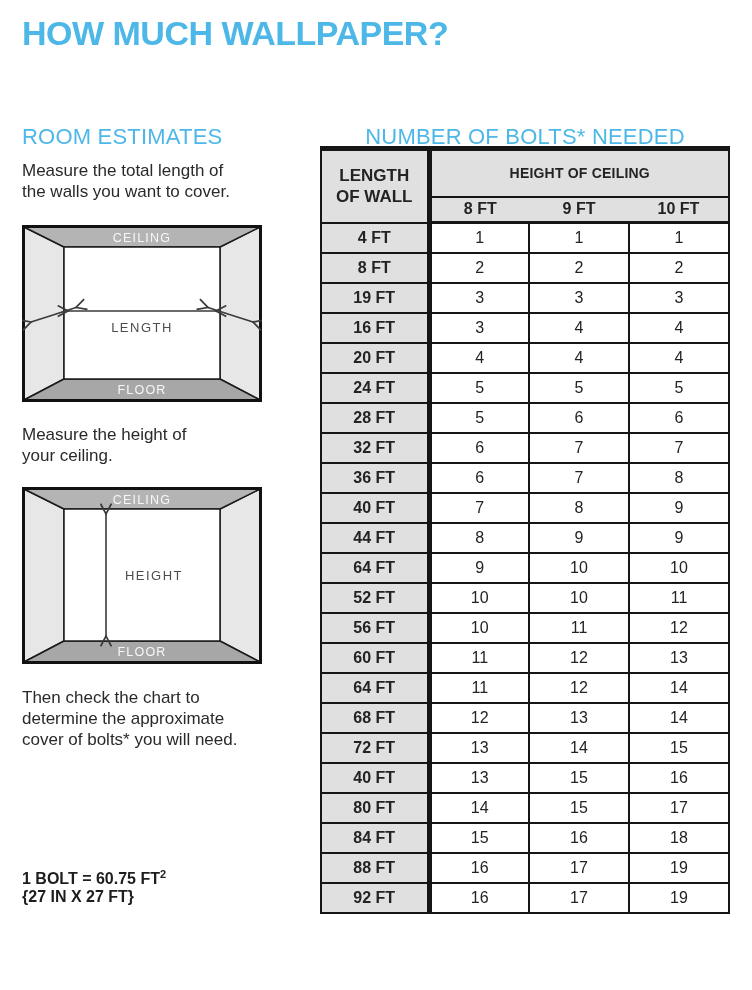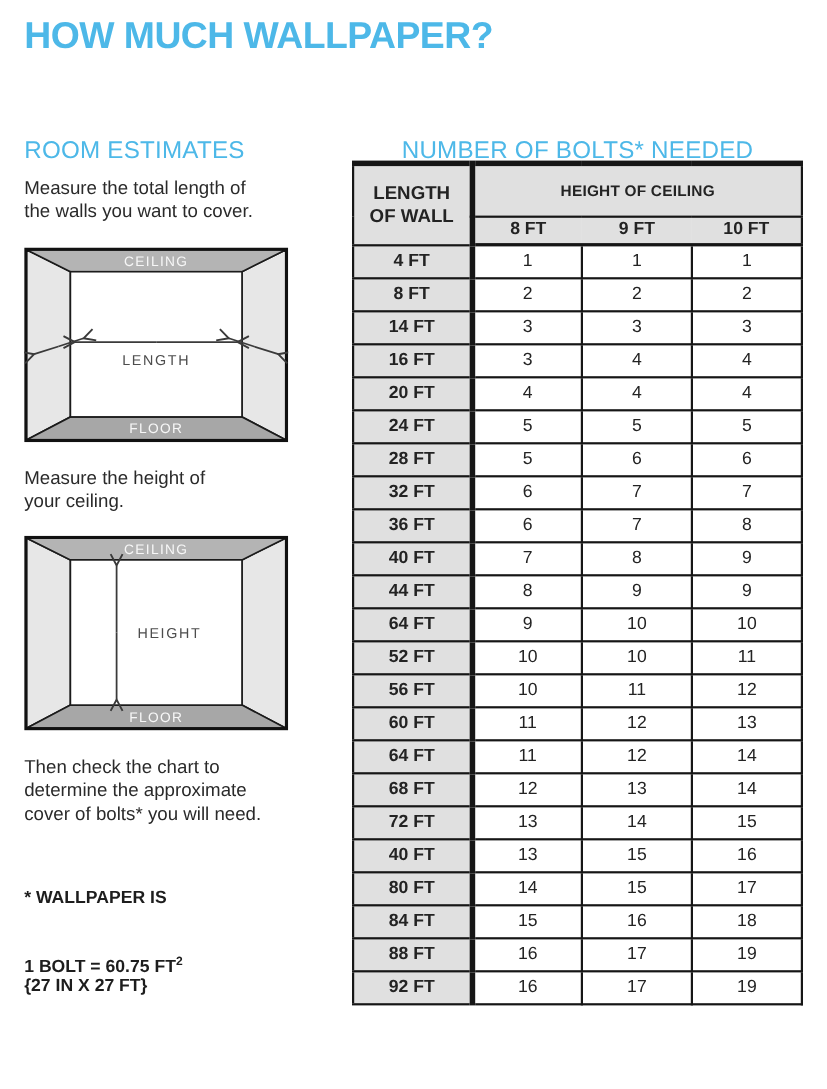--- a/index.html
+++ b/index.html
@@ -166,21 +166,20 @@
     <line x1="84" y1="88" x2="84" y2="149" marker-end="url(#arr2)"></line>
   </g>
   <text x="132" y="93" text-anchor="middle" font-size="13" letter-spacing="1.5" fill="#4d4d4d">HEIGHT</text>
 </svg>
 
 <p id="step3-text" class="abs body-text">Then check the chart to
 determine the approximate
 cover of bolts* you will need.</p>
 
 <div id="footnote-bolts" class="abs footnote">
-  <div>* WALLPAPER IS</div>
 </div>
 
 <div id="footnote-size" class="abs footnote">
   <span>1 BOLT = 60.75 FT</span><sup>2</sup>
 </div>
 
 <div id="footnote-dims" class="abs footnote">{27 IN X 27 FT}</div>
 
 <h2 id="bolts-heading" class="abs section-heading">NUMBER OF BOLTS* NEEDED</h2>
 
@@ -211,21 +210,21 @@
           <td>1</td>
           <td>1</td>
         </tr>
         <tr>
           <th>8 FT</th>
           <td>2</td>
           <td>2</td>
           <td>2</td>
         </tr>
         <tr>
-          <th>14 FT</th>
+          <th>19 FT</th>
           <td>3</td>
           <td>3</td>
           <td>3</td>
         </tr>
         <tr>
           <th>16 FT</th>
           <td>3</td>
           <td>4</td>
           <td>4</td>
         </tr>

